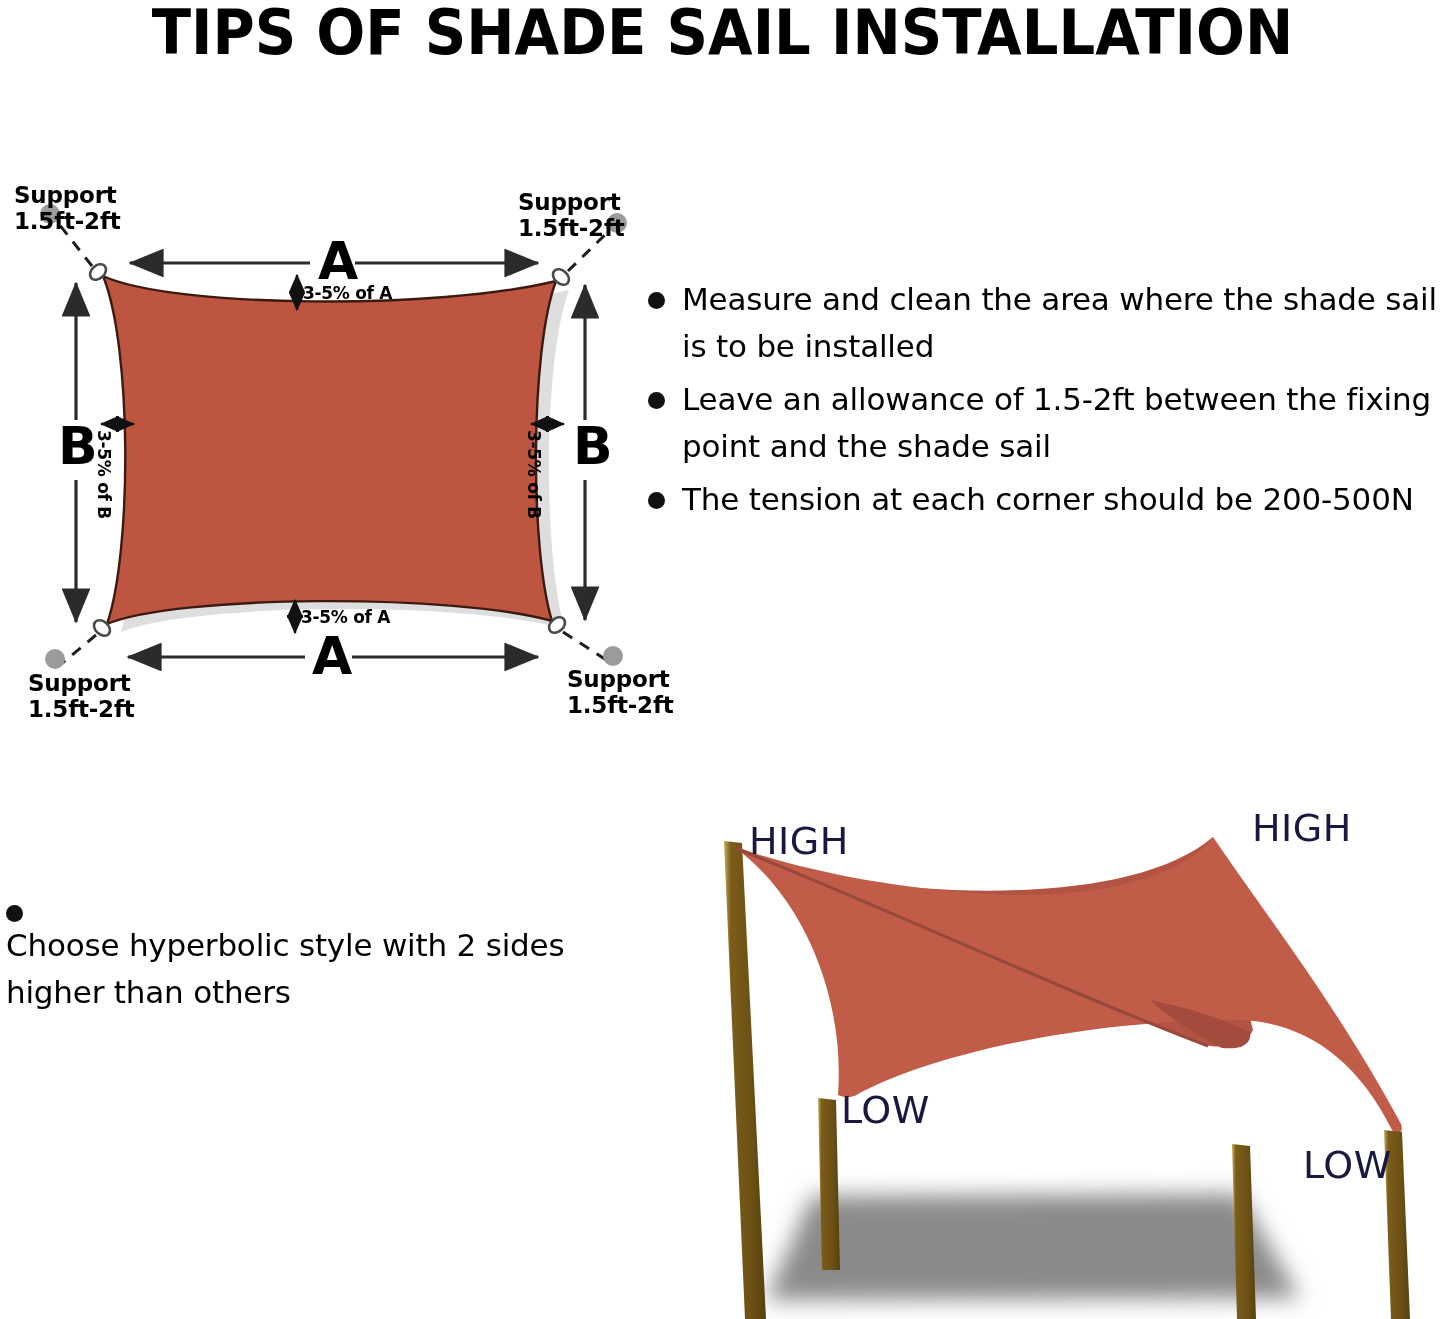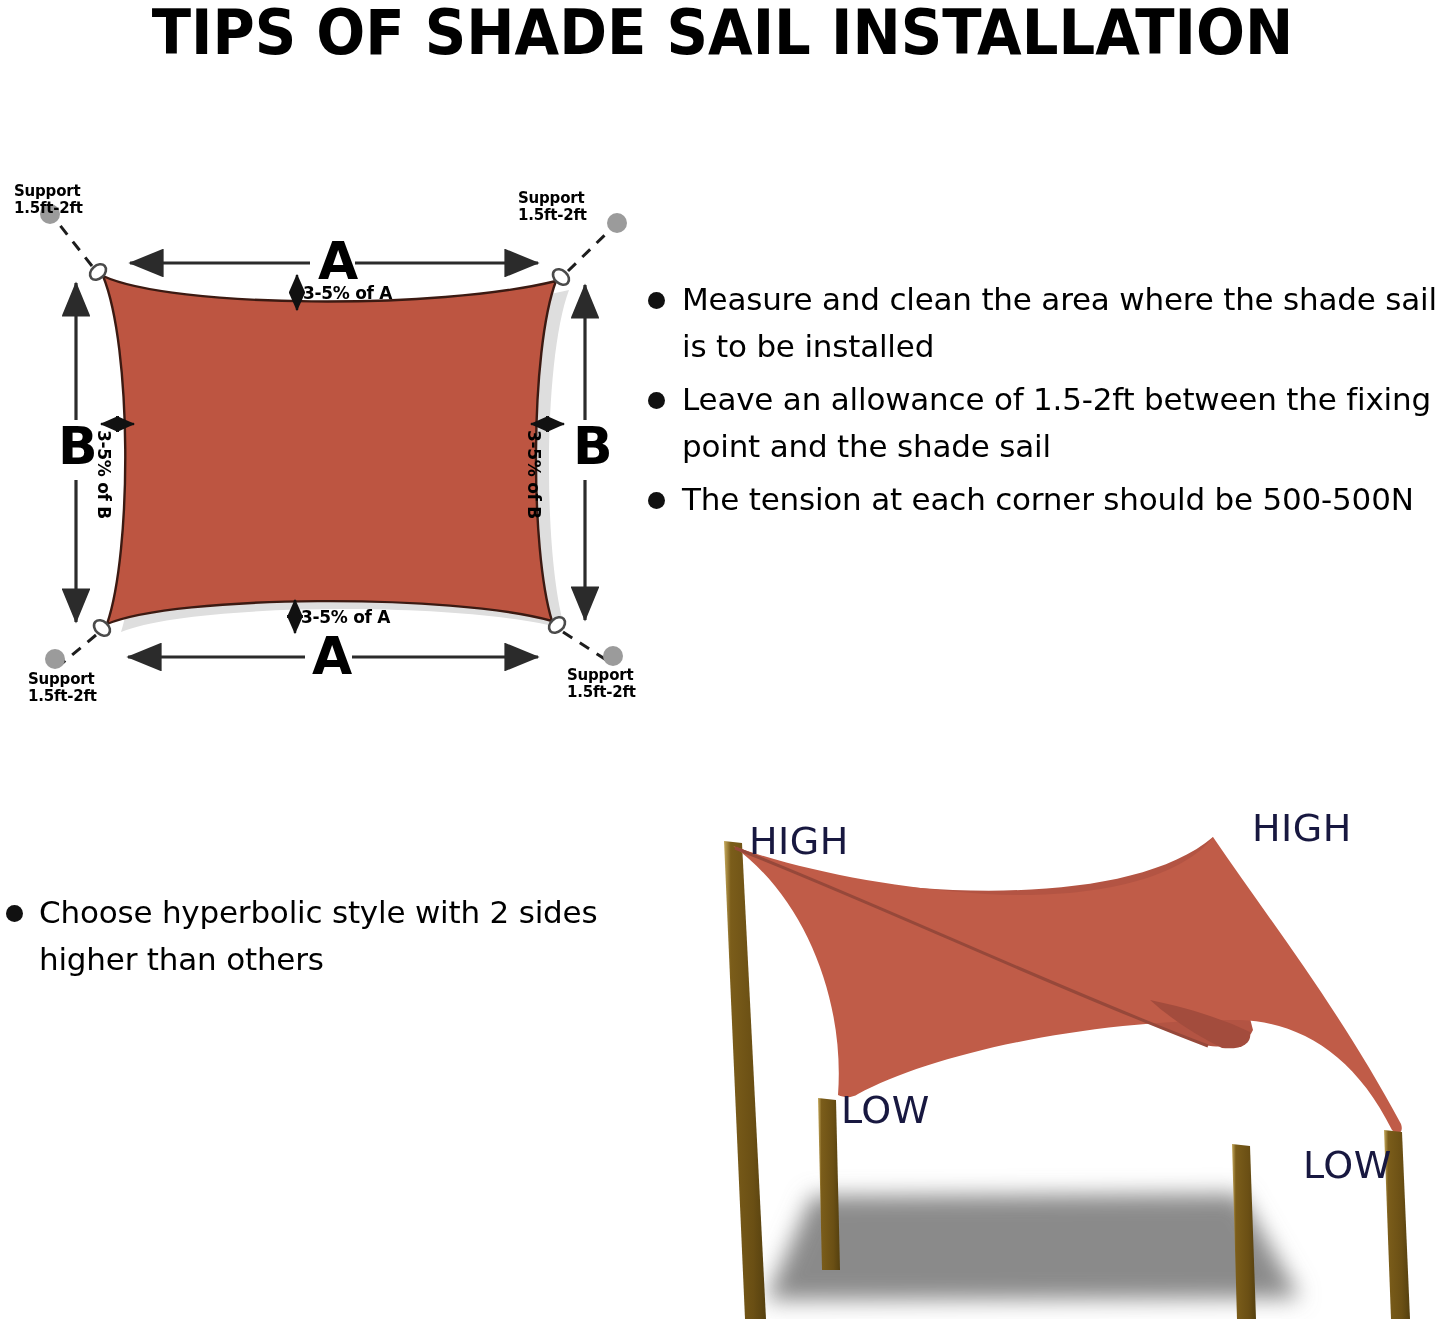--- a/index.html
+++ b/index.html
@@ -22,40 +22,40 @@
     transform:scaleX(0.93);
     transform-origin:50% 0;
     white-space:nowrap;
   }
 
   
   .svglayer{position:absolute;left:0;top:0;width:1445px;height:1319px;pointer-events:none;}
 
   
   .lbl{position:absolute;font-weight:bold;line-height:1.12;}
-  .support-lbl{font-size:15px;font-weight:bold;letter-spacing:-0.2px;}
+  .support-lbl{font-size:23px;font-weight:bold;letter-spacing:-0.2px;}
   .pct-lbl{font-size:17px;font-weight:bold;letter-spacing:-0.3px;white-space:nowrap;}
   .pct-rot{transform:rotate(90deg);transform-origin:0 0;}
   .bigletter{font-size:52px;font-weight:bold;line-height:52px;}
 
   
   .bullets{position:absolute;}
   .bullet-item{display:flex;align-items:flex-start;}
   .dot{
     flex:0 0 auto;border-radius:50%;background:#111;
   }
   .btxt{font-size:31px;line-height:1.52;letter-spacing:-0.2px;}
 
   #rightList{left:648px;top:276px;width:800px;}
   #rightList .dot{width:17px;height:17px;margin-top:16px;margin-right:17px;}
   #rightList .bullet-item{margin-bottom:6px;}
 
   #leftList{left:6px;top:889px;width:616px;}
   #leftList .dot{width:17px;height:17px;margin-top:16px;margin-right:16px;}
-  #leftList .bullet-item{margin-bottom:6px;}
+  #leftList .bullet-item{margin-bottom:6px;flex-direction:column;}
 
   
   .hl{
     position:absolute;font-size:38px;font-weight:normal;
     color:#181840;letter-spacing:0.5px;
     font-family:"DejaVu Sans","Liberation Sans",sans-serif;
   }
 </style>
 </head>
 <body>
@@ -197,21 +197,21 @@
     <div class="bullet-item">
       <span class="dot"></span>
       <span class="btxt">Measure and clean the area where the shade sail is to be installed</span>
     </div>
     <div class="bullet-item">
       <span class="dot"></span>
       <span class="btxt">Leave an allowance of 1.5-2ft between the fixing point and the shade sail</span>
     </div>
     <div class="bullet-item">
       <span class="dot"></span>
-      <span class="btxt">The tension at each corner should be 500-500N</span>
+      <span class="btxt">The tension at each corner should be 200-500N</span>
     </div>
   </div>
 
   <div class="bullets" id="leftList">
     <div class="bullet-item">
       <span class="dot"></span>
       <span class="btxt">Choose hyperbolic style with 2 sides higher than others</span>
     </div>
   </div>
 

